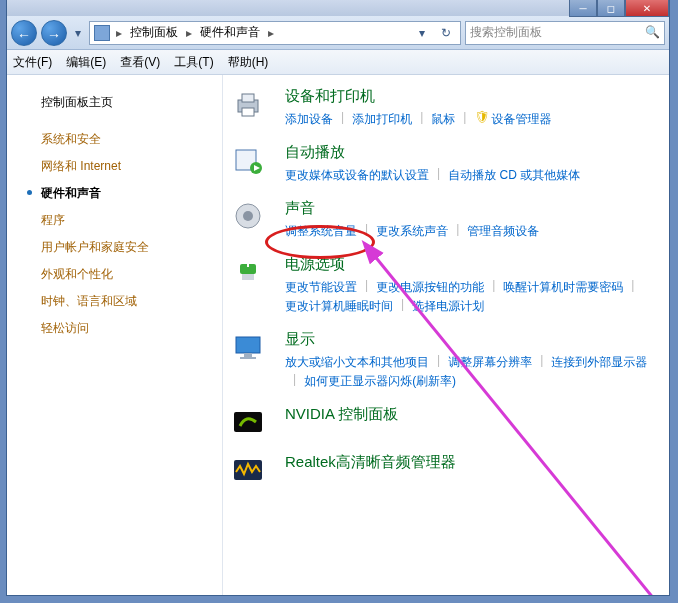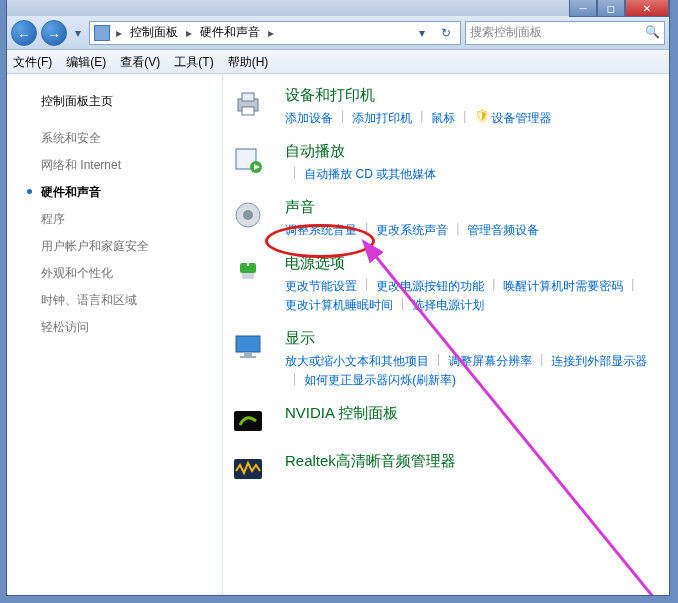--- a/index.html
+++ b/index.html
@@ -85,38 +85,38 @@
     display: flex; align-items: center;
     padding: 0 4px;
     color: #888;
     font-family: Liberation Serif, serif;
   }
   .search-icon { margin-left:auto; color:#4b6fa0; }
   .menubar {
     height: 24px;
     background: linear-gradient(#f4f7fb,#e4ecf6);
     border-bottom: 1px solid #c6d3e4;
-    display: flex; align-items: flex-start;
-    padding: 4px 6px; gap: 14px;
+    display: flex; align-items: center;
+    padding: 12px 6px; gap: 14px;
   }
   .menubar .mitem { color:#000; }
   .body {
     flex: 1;
     display: flex;
     overflow: hidden;
   }
   .sidebar {
     width: 216px;
     background: #fff;
     border-right: 1px solid #e0e6ef;
     padding: 14px 0 0 0;
   }
   .sidebar .sitem {
     padding: 5px 8px 5px 34px;
-    color: #737373;
+    color: #a16207;
     cursor: pointer;
   }
   .sidebar .sitem.home { color:#000; }
   .sidebar .sitem.current { color:#000; font-weight:bold; position:relative; }
   .sidebar .sitem.current::before {
     content:""; position:absolute; left:20px; top:10px;
     width:5px; height:5px; background:#1e6fb8; border-radius:50%;
   }
   .sidebar .gap { height:10px; }
   .content {
@@ -264,20 +264,21 @@
             <div class="cat-icon">
               <svg class="ic" viewBox="0 0 32 32">
                 <rect x="4" y="6" width="20" height="20" fill="#eef3fa" stroke="#4a77ad"></rect>
                 <circle cx="24" cy="24" r="6" fill="#3cae3c"></circle>
                 <polygon points="22,21 28,24 22,27" fill="#fff"></polygon>
               </svg>
             </div>
             <div class="cat-body">
               <div class="cat-title">自动播放</div>
               <div class="cat-links">
+                <span class="lnk">更改媒体或设备的默认设置</span>
                 <span class="sep">|</span>
                 <span class="lnk">自动播放 CD 或其他媒体</span>
               </div>
             </div>
           </div>
           <div class="cat">
             <div class="cat-icon">
               <svg class="ic" viewBox="0 0 32 32">
                 <circle cx="16" cy="16" r="12" fill="#d8dde4" stroke="#8a95a3"></circle>
                 <circle cx="16" cy="16" r="5" fill="#8a95a3"></circle>

